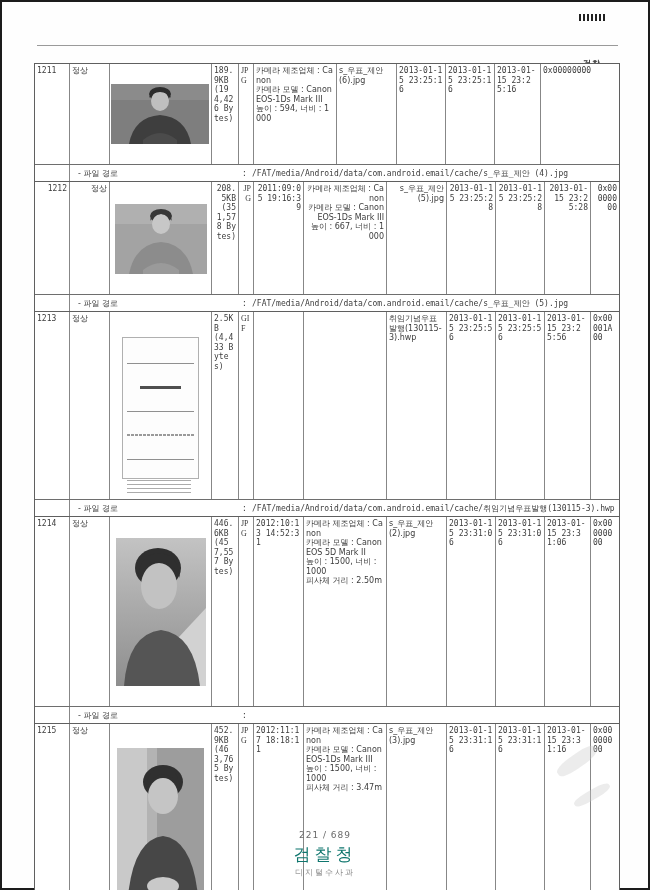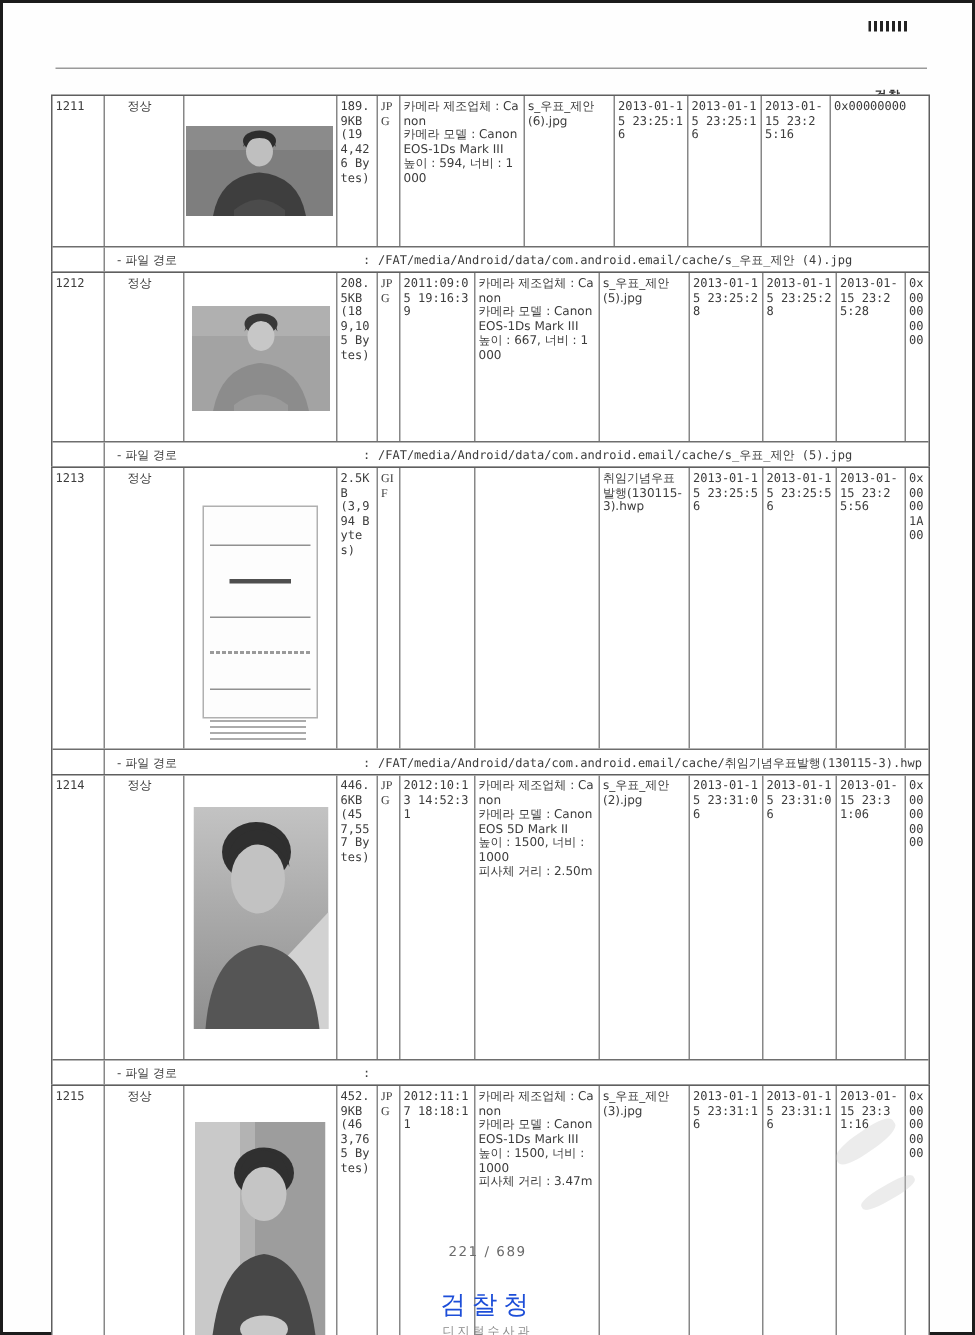--- a/index.html
+++ b/index.html
@@ -33,32 +33,32 @@
     border-right:1px solid #878787;
     box-sizing:border-box;
     padding:2px 2px;
     font-size:8px;line-height:9.5px;
     white-space:pre-wrap;word-break:break-all;
     overflow:hidden;
   }
   .cell:last-child{border-right:none;flex:1;}
   .mono{font-family:"DejaVu Sans Mono","Liberation Mono",monospace;}
   .c-id{width:35px;}
-  .c-status{width:40px;margin-left:13px;}
+  .c-status{width:40px;}
   .c-thumb{width:102px;padding:1px;}
   .c-size{width:27px;}
   .c-type{width:15px;font-family:Liberation Serif, serif;}
   .c-cap{width:50px;}
   .c-cam{width:83px;}
   .c-file{width:60px;}
   .c-date{width:49px;}
   .c-date3{width:46px;}
   .c-hex{width:30px;}
   .r0 .cells{min-height:96px;}
-  .r1 .cells{min-height:94px;}
+  .r1 .cells{min-height:94px;text-align:right;}
   .r2 .cells{min-height:156px;}
   .r3 .cells{min-height:154px;}
   .r4 .cells{min-height:192px;}
   .pathrow{
     display:flex;border-top:1px solid #6e6e6e;
     min-height:16px;align-items:center;
     font-size:8px;
   }
   .pathrow .spacer{width:35px;align-self:stretch;border-right:1px solid #878787;box-sizing:border-box;}
   .pathrow .plabel{width:172px;padding-left:8px;box-sizing:border-box;white-space:nowrap;}
@@ -79,21 +79,21 @@
   .doc .title{height:3px;background:#4f4f4f;width:62%;margin:2px auto;}
   .doc .micro{height:2px;background:repeating-linear-gradient(90deg,#9a9a9a 0 3px,transparent 3px 4px);margin:2px 0 3px 0;}
   .doc .para{background:repeating-linear-gradient(to bottom,#ababab 0 1px,transparent 1px 4px);margin-bottom:4px;}
   
   .wm{position:absolute;background:#c9c9c9;opacity:.35;border-radius:40%;}
   .wm1{width:46px;height:14px;left:552px;top:752px;transform:rotate(-35deg);}
   .wm2{width:40px;height:10px;left:570px;top:788px;transform:rotate(-30deg);}
   
   .footer{position:absolute;left:0;right:0;top:828px;text-align:center;}
   .f-page{font-size:9px;color:#6a6a6a;letter-spacing:1px;}
-  .f-org{font-size:17px;color:#1d4ed8;letter-spacing:4px;margin-top:18px;}
+  .f-org{font-size:17px;color:#0f766e;letter-spacing:4px;margin-top:3px;}
   .f-dept{font-size:8px;color:#8a8a8a;letter-spacing:2px;margin-top:1px;}
 </style>
 </head>
 <body>
 
 <div class="page">
 
   <div class="logo">
     <div class="logo-bars"></div>
     <div class="logo-title">검찰</div>
@@ -145,21 +145,21 @@
           <svg class="ph ph2" viewBox="0 0 92 70" preserveAspectRatio="none">
             <rect width="92" height="70" fill="#a3a3a3"></rect>
             <rect width="92" height="20" fill="#b0b0b0"></rect>
             <path d="M14 70 Q20 40 46 38 Q72 40 78 70 Z" fill="#8c8c8c"></path>
             <ellipse cx="46" cy="12" rx="11" ry="7" fill="#383838"></ellipse>
             <ellipse cx="46" cy="20" rx="9" ry="10" fill="#c7c7c7"></ellipse>
             <path d="M35 17 Q37 7 46 7 Q55 7 57 17 Q53 10 46 10 Q39 10 35 17 Z" fill="#383838"></path>
             <path d="M28 66 Q46 52 64 66 L64 70 L28 70 Z" fill="#9a9a9a"></path>
           </svg>
         </div>
-        <div class="cell c-size mono">208.5KB (189,105 Bytes)</div>
+        <div class="cell c-size mono">208.5KB (351,578 Bytes)</div>
         <div class="cell c-type mono">JPG</div>
         <div class="cell c-cap mono">2011:09:05 19:16:39</div>
         <div class="cell c-cam">카메라 제조업체 : Canon
 카메라 모델 : Canon EOS-1Ds Mark III
 높이 : 667, 너비 : 1000</div>
         <div class="cell c-file">s_우표_제안 (5).jpg</div>
         <div class="cell c-date mono">2013-01-15 23:25:28</div>
         <div class="cell c-date mono">2013-01-15 23:25:28</div>
         <div class="cell c-date c-date3 mono">2013-01-15 23:25:28</div>
         <div class="cell c-hex mono">0x00000000</div>
@@ -186,21 +186,21 @@
             <div class="para" style="height:14px;width:95%;"></div>
             
             
             
             
             
             
             
           </div>
         </div>
-        <div class="cell c-size mono">2.5KB (3,994 Bytes)</div>
+        <div class="cell c-size mono">2.5KB (4,433 Bytes)</div>
         <div class="cell c-type mono">GIF</div>
         <div class="cell c-cap mono"></div>
         <div class="cell c-cam"></div>
         <div class="cell c-file">취임기념우표 발행(130115-3).hwp</div>
         <div class="cell c-date mono">2013-01-15 23:25:56</div>
         <div class="cell c-date mono">2013-01-15 23:25:56</div>
         <div class="cell c-date c-date3 mono">2013-01-15 23:25:56</div>
         <div class="cell c-hex mono">0x00001A00</div>
       </div>
       <div class="pathrow">

